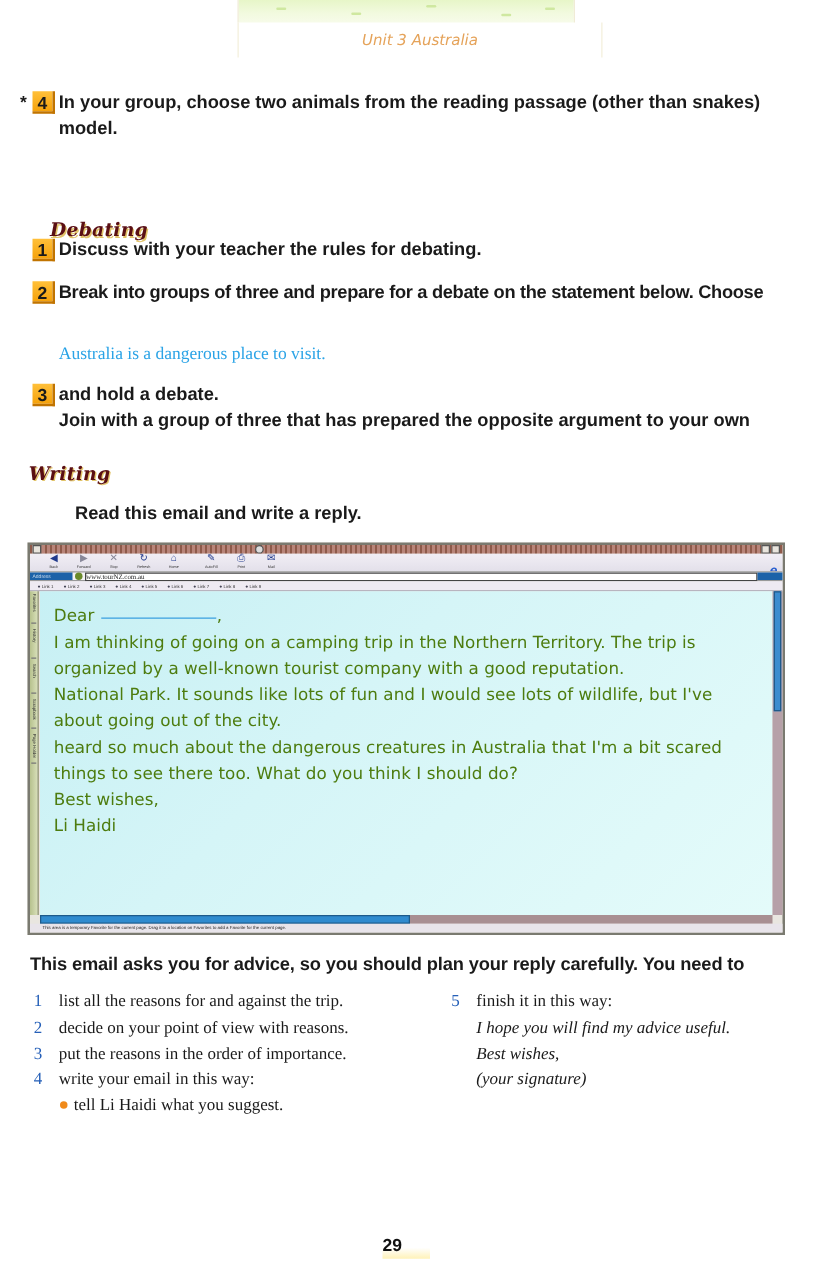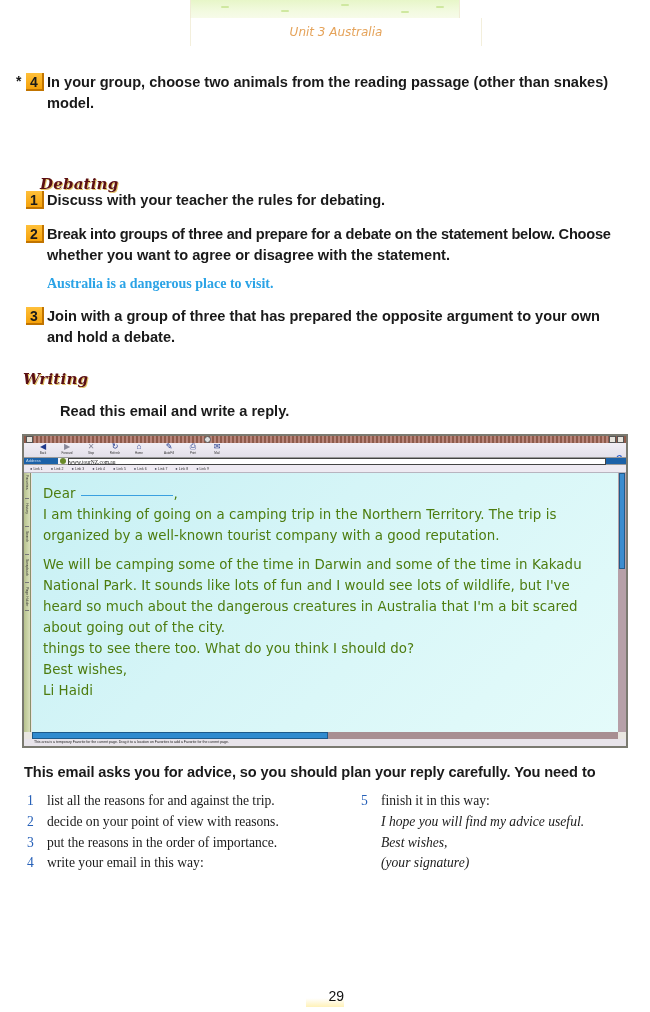--- a/index.html
+++ b/index.html
@@ -30,21 +30,21 @@
   }
   .star { position: absolute; left: -31px; top: -1px; font-weight: bold; font-size: 14px; }
 
   .section-heading {
     position: absolute; font-family: "DejaVu Serif", serif; font-weight: bold; font-style: italic;
     font-size: 15px; color: #5a0f14; letter-spacing: 0.2px;
     text-shadow: 1px 1px 0 #e2c46a;
   }
   .statement {
     position: absolute; left: 47px; top: 276px;
-    font-family: "Liberation Serif", serif; font-weight: bold; font-size: 14px; color: #2aa3e6;
+    font-family: "Liberation Serif", serif; font-weight: normal; font-size: 14px; color: #2aa3e6;
   }
   .plain-bold { position: absolute; font-weight: bold; font-size: 14.6px; color: #1a1a1a; }
 
   
   .email-window {
     position: absolute; left: 22px; top: 434px; width: 606px; height: 314px;
     border: 2px solid #7a7a70; background: #e9e6e0;
   }
   .titlebar {
     position: absolute; left: 0; top: 0; width: 100%; height: 7px;
@@ -109,21 +109,21 @@
   
   .steps { position: absolute; font-family: "Liberation Serif", serif; font-size: 13.6px; color: #1a1a1a; line-height: 20.8px; }
   .step { position: relative; padding-left: 20px; }
   .step .num { position: absolute; left: 0; top: 0; color: #2660b8; }
   .bullet { position: relative; padding-left: 32px; }
   .bullet .dot { position: absolute; left: 21px; top: 7px; width: 6px; height: 6px; border-radius: 50%; background: #f08a1a; }
   .italic { font-style: italic; }
 
   .page-number {
     position: absolute; left: 306px; top: 985px; width: 38px; height: 22px;
-    text-align: right; font-weight: normal; font-size: 14px; line-height: 22px; color: #111;
+    text-align: left; font-weight: bold; font-size: 14px; line-height: 22px; color: #111;
     background: linear-gradient(180deg, #ffffff 0%, #ffffff 60%, #fff2b8 100%);
   }
 </style>
 </head>
 <body>
 
 <div class="header-band">
   <span class="speck" style="left:30px;top:6px"></span>
   <span class="speck" style="left:90px;top:10px"></span>
   <span class="speck" style="left:150px;top:4px"></span>
@@ -142,29 +142,28 @@
 <div class="section-heading" style="left:23px;top:175px;margin-left:17px;">Debating</div>
 
 <div class="task" style="left:47px;top:190px;width:590px;">
   <span class="badge">1</span>
   <div>Discuss with your teacher the rules for debating.</div>
 </div>
 
 <div class="task" style="left:47px;top:224px;width:590px;">
   <span class="badge">2</span>
   <div style="letter-spacing:-0.25px">Break into groups of three and prepare for a debate on the statement below. Choose</div>
-  <div>whether you want to agree or disagree with the statement.</div>
 </div>
 
 <div class="statement">Australia is a dangerous place to visit.</div>
 
 <div class="task" style="left:47px;top:306px;width:590px;">
   <span class="badge">3</span>
+  <div>and hold a debate.</div>
   <div>Join with a group of three that has prepared the opposite argument to your own</div>
-  <div>and hold a debate.</div>
 </div>
 
 <div class="section-heading" style="left:23px;top:370px;">Writing</div>
 <div class="plain-bold" style="left:24px;top:403px;margin-left:36px;">Read this email and write a reply.</div>
 
 <div class="email-window">
   <div class="titlebar">
     <span class="box" style="left:2px"></span>
     <span class="dial"></span>
     <span class="box" style="right:10px"></span>
@@ -243,24 +242,23 @@
     <div class="thumb"></div>
   </div>
   <div class="statusbar">This area is a temporary Favorite for the current page. Drag it to a location on Favorites to add a Favorite for the current page.</div>
 
   <div class="email-text">
     <p>
       <span>Dear</span><span class="blank-line"></span><span>,</span>
     </p>
     <p>I am thinking of going on a camping trip in the Northern Territory. The trip is</p>
     <p>organized by a well-known tourist company with a good reputation.</p>
-    <p class="gap">We will be camping some of the time in Darwin and some of the time in Kakadu</p>
     <p>National Park. It sounds like lots of fun and I would see lots of wildlife, but I've</p>
+    <p>about going out of the city.</p>
     <p>heard so much about the dangerous creatures in Australia that I'm a bit scared</p>
-    <p>about going out of the city.</p>
     <p>things to see there too. What do you think I should do?</p>
     <p>Best wishes,</p>
     <p>Li Haidi</p>
   </div>
 </div>
 
 <div class="plain-bold" style="left:24px;top:764px;letter-spacing:-0.1px;">This email asks you for advice, so you should plan your reply carefully. You need to</div>
 
 <div class="steps" style="left:27px;top:791px;width:340px;">
   <div class="step">
@@ -272,20 +270,24 @@
     <span>decide on your point of view with reasons.</span>
   </div>
   <div class="step">
     <span class="num">3</span>
     <span>put the reasons in the order of importance.</span>
   </div>
   <div class="step">
     <span class="num">4</span>
     <span>write your email in this way:</span>
   </div>
+  <div class="bullet">
+    <span class="dot"></span>
+    <span>tell Li Haidi what you suggest.</span>
+  </div>
 </div>
 
 <div class="steps" style="left:361px;top:791px;width:280px;">
   <div class="step">
     <span class="num">5</span>
     <span>finish it in this way:</span>
   </div>
   <div class="step italic">I hope you will find my advice useful.</div>
   <div class="step italic">Best wishes,</div>
   <div class="step italic">(your signature)</div>

